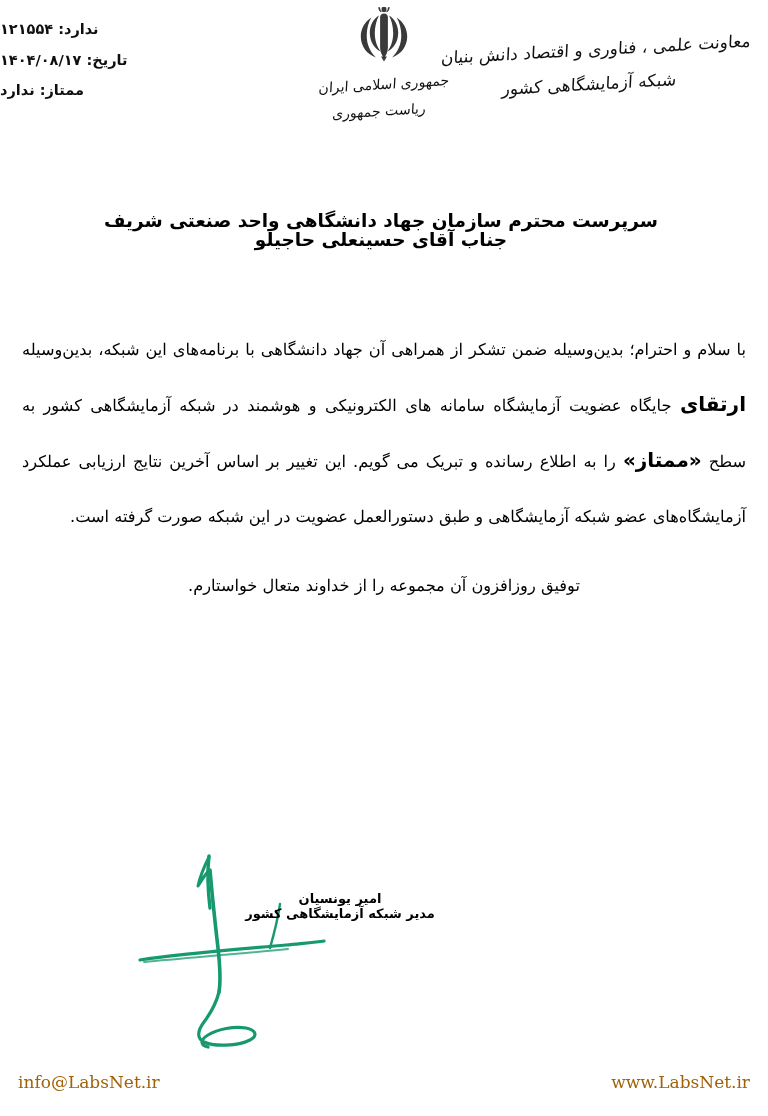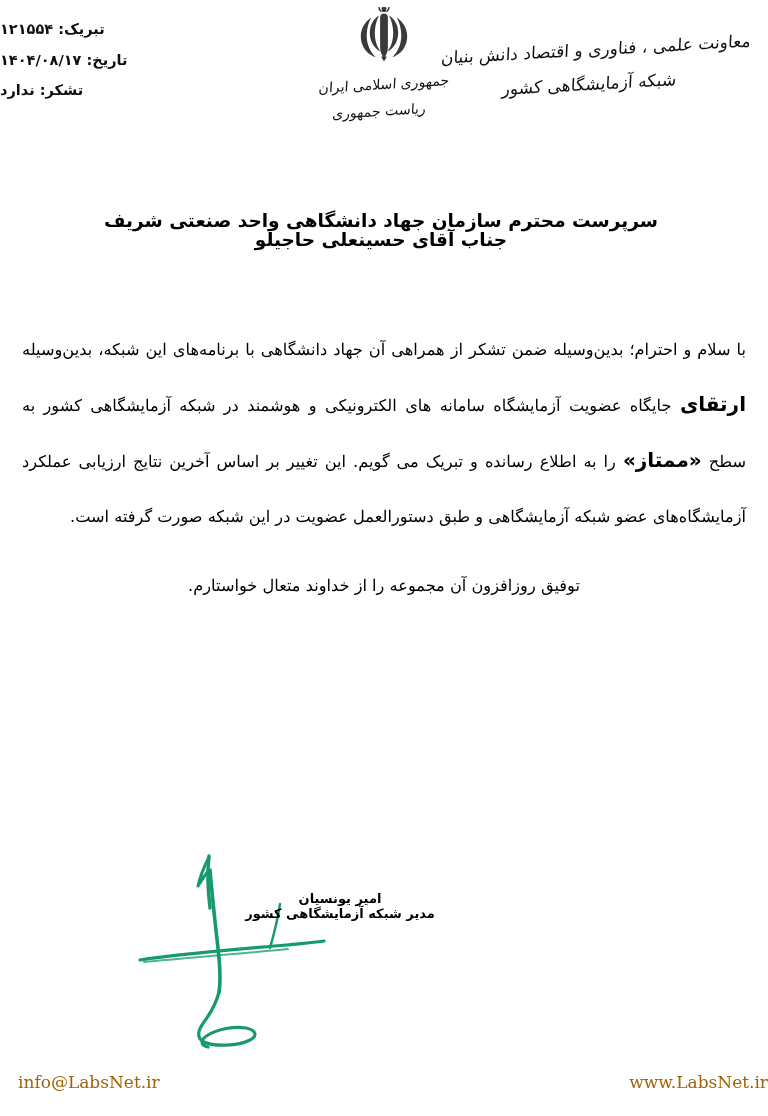--- a/index.html
+++ b/index.html
@@ -192,21 +192,21 @@
   }
   .footer-email, .footer-site {
     position: absolute;
     top: 14px;
     font-family: "DejaVu Serif", "Liberation Serif", serif;
     font-size: 17px;
     color: #a16207;
     white-space: nowrap;
   }
   .footer-email { left: 18px; }
-  .footer-site  { right: 0; }
+  .footer-site  { right: 18px; }
 </style>
 </head>
 <body>
 
 <div class="letter-header">
 
   <div class="org-block">
     <div class="org-line org-line-1">معاونت علمی ، فناوری و اقتصاد دانش بنیان</div>
     <div class="org-line org-line-2">شبکه آزمایشگاهی کشور</div>
   </div>
@@ -231,29 +231,29 @@
 
         <path d="M32 55.6c-1.1-1.8-2.1-3.4-2.9-5.1h5.8c-.8 1.7-1.8 3.3-2.9 5.1z"></path>
       </g>
     </svg>
     <div class="republic-line republic-line-1">جمهوری اسلامی ایران</div>
     <div class="republic-line republic-line-2">ریاست جمهوری</div>
   </div>
 
   <div class="ref-block">
     <div class="ref-row">
-      <span class="ref-label">تبریک:</span>
+      <span class="ref-label">ندارد:</span>
       <span class="ref-value">۱۲۱۵۵۴</span>
     </div>
     <div class="ref-row">
       <span class="ref-label">تاریخ:</span>
       <span class="ref-value">۱۴۰۴/۰۸/۱۷</span>
     </div>
     <div class="ref-row">
-      <span class="ref-label">تشکر:</span>
+      <span class="ref-label">ممتاز:</span>
       <span class="ref-value">ندارد</span>
     </div>
   </div>
 </div>
 
 <div class="addressee">
   <div class="addressee-line addressee-line-2">سرپرست محترم سازمان جهاد دانشگاهی واحد صنعتی شریف</div>
   <div class="addressee-line addressee-line-1">جناب آقای حسینعلی حاجیلو</div>
 </div>
 

